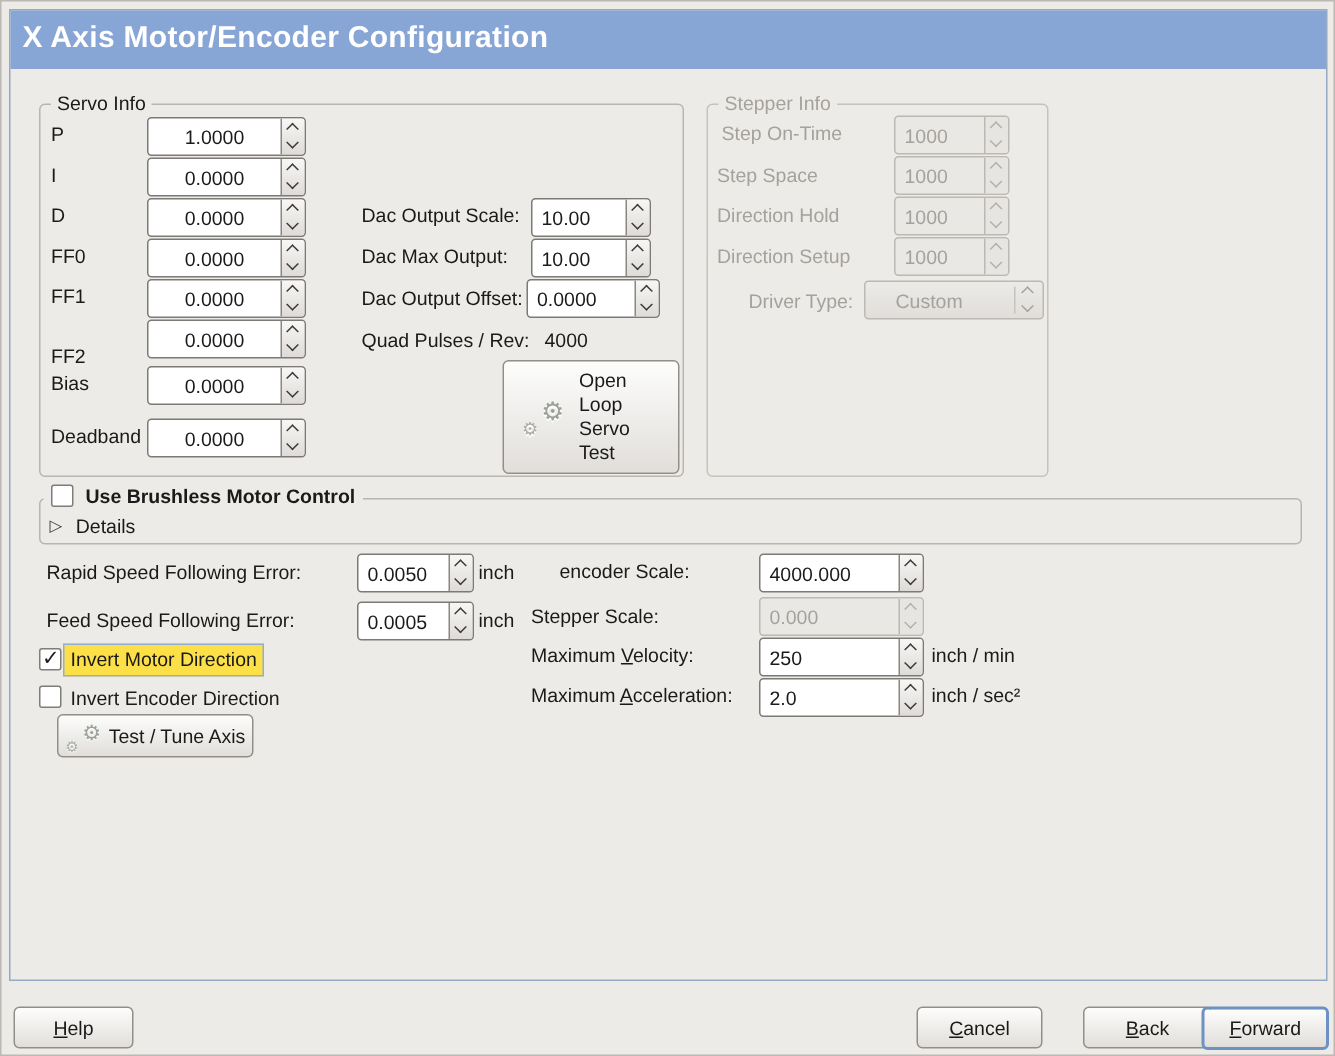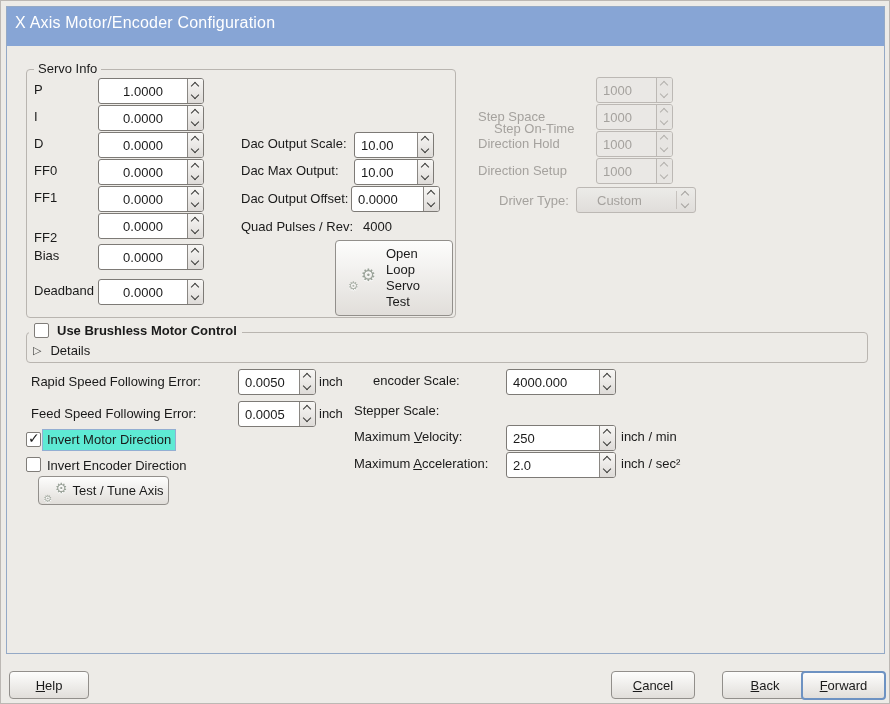--- a/index.html
+++ b/index.html
@@ -4,21 +4,21 @@
 <style>
   * { margin:0; padding:0; box-sizing:border-box; }
   html,body { background:#edebe7; }
   body { font-family:"Liberation Sans","DejaVu Sans",sans-serif; font-size:13px; color:#1a1a1a; }
   .window { position:relative; width:890px; height:704px; background:#edebe7; border:1px solid #bcb8b4; overflow:hidden; }
   .abs { position:absolute; }
 
   
   .content-frame { position:absolute; left:5px; top:5px; width:879px; height:648px; border:1px solid #94a9c6; background:#edebe7; }
   .titlebar { position:absolute; left:0; top:0; width:100%; height:39px; background:#87a5d5; }
-  .titlebar .title { position:absolute; left:8px; top:7px; font-size:16px; font-weight:normal; color:#ffffff; letter-spacing:0.2px; }
+  .titlebar .title { position:absolute; left:8px; top:7px; font-size:20px; font-weight:bold; color:#ffffff; letter-spacing:0.2px; }
 
   
   .gframe { position:absolute; border:1px solid #b9b5b0; border-radius:4px; }
   .gframe.disabled { border-color:#c6c2be; }
   .legend { position:absolute; top:-9px; left:7px; background:#edebe7; padding:0 4px; white-space:nowrap; }
   .legend.dis { color:#a5a29e; }
 
   .lbl { position:absolute; white-space:nowrap; }
   .lbl.dis { color:#a5a29e; }
   .bold { font-weight:bold; }
@@ -48,21 +48,21 @@
   
   .btn { position:absolute; background:linear-gradient(#fdfdfc,#e1deda); border:1px solid #928f8b; border-radius:4px; display:flex; align-items:center; justify-content:center; cursor:default; }
   .btn.focus { border:2px solid #6d92c2; }
   .btn .mn { text-decoration:underline; }
   .multiline { white-space:pre-line; }
 
   
   .cb { position:absolute; width:15px; height:15px; background:#ffffff; border:1px solid #807d79; border-radius:2px; }
   .cb .tick { position:absolute; left:1px; top:-3px; font-size:14px; font-weight:bold; color:#1b1b1b; }
 
-  .hl-label { position:absolute; background:#5eead4; border:1px solid #93aed2; padding:2px 4px 3px 4px; white-space:nowrap; }
+  .hl-label { position:absolute; background:#fde047; border:1px solid #93aed2; padding:2px 4px 3px 4px; white-space:nowrap; }
 
   
   .expander-arrow { font-size:11px; color:#3a3a38; }
 
   
   .gears { position:relative; width:28px; height:28px; display:inline-block; flex:none; }
   .gears .g1 { position:absolute; right:0; top:1px; font-size:17px; color:#9ba399; text-shadow:0 1px 0 #fff; }
   .gears .g2 { position:absolute; left:0; bottom:-1px; font-size:12px; color:#aab0a7; text-shadow:0 1px 0 #fff; }
   .gears.small { width:24px; height:24px; }
   .gears.small .g1 { font-size:14px; }
@@ -189,22 +189,25 @@
     <span class="gears">
         <span class="g2">⚙</span>
         <span class="g1">⚙</span>
       </span>
     <span class="multiline" style="line-height:16px;">Open
 Loop
 Servo
 Test</span>
   </div>
 
-
-  <span class="lbl dis" style="left:493px;top:80px;margin-top:40px;">Step On-Time</span>
+  <div class="gframe disabled" style="left:470px;top:68px;width:228px;height:249px;">
+    <span class="legend dis">Stepper Info</span>
+  </div>
+
+  <span class="lbl dis" style="left:480px;top:80px;">Step On-Time</span>
   <div class="spinbox disabled" style="left:595px;top:76px;width:77px;">
     <span class="val">1000</span>
     <span class="spin">
         <i class="cu"></i>
         <i class="cd"></i>
       </span>
   </div>
 
   <span class="lbl dis" style="left:477px;top:108px;">Step Space</span>
   <div class="spinbox disabled" style="left:595px;top:103px;width:77px;">
@@ -276,20 +279,27 @@
   <span class="lbl" style="left:372px;top:372px;">encoder Scale:</span>
   <div class="spinbox" style="left:505px;top:368px;width:110px;">
     <span class="val">4000.000</span>
     <span class="spin">
         <i class="cu"></i>
         <i class="cd"></i>
       </span>
   </div>
 
   <span class="lbl" style="left:353px;top:402px;">Stepper Scale:</span>
+  <div class="spinbox disabled" style="left:505px;top:397px;width:110px;">
+    <span class="val">0.000</span>
+    <span class="spin">
+        <i class="cu"></i>
+        <i class="cd"></i>
+      </span>
+  </div>
 
   <span class="lbl" style="left:353px;top:428px;"><span>Maximum </span><span class="mn" style="text-decoration:underline;">V</span><span>elocity:</span></span>
   <div class="spinbox" style="left:505px;top:424px;width:110px;">
     <span class="val">250</span>
     <span class="spin">
         <i class="cu"></i>
         <i class="cd"></i>
       </span>
   </div>
   <span class="lbl" style="left:620px;top:428px;">inch / min</span>

